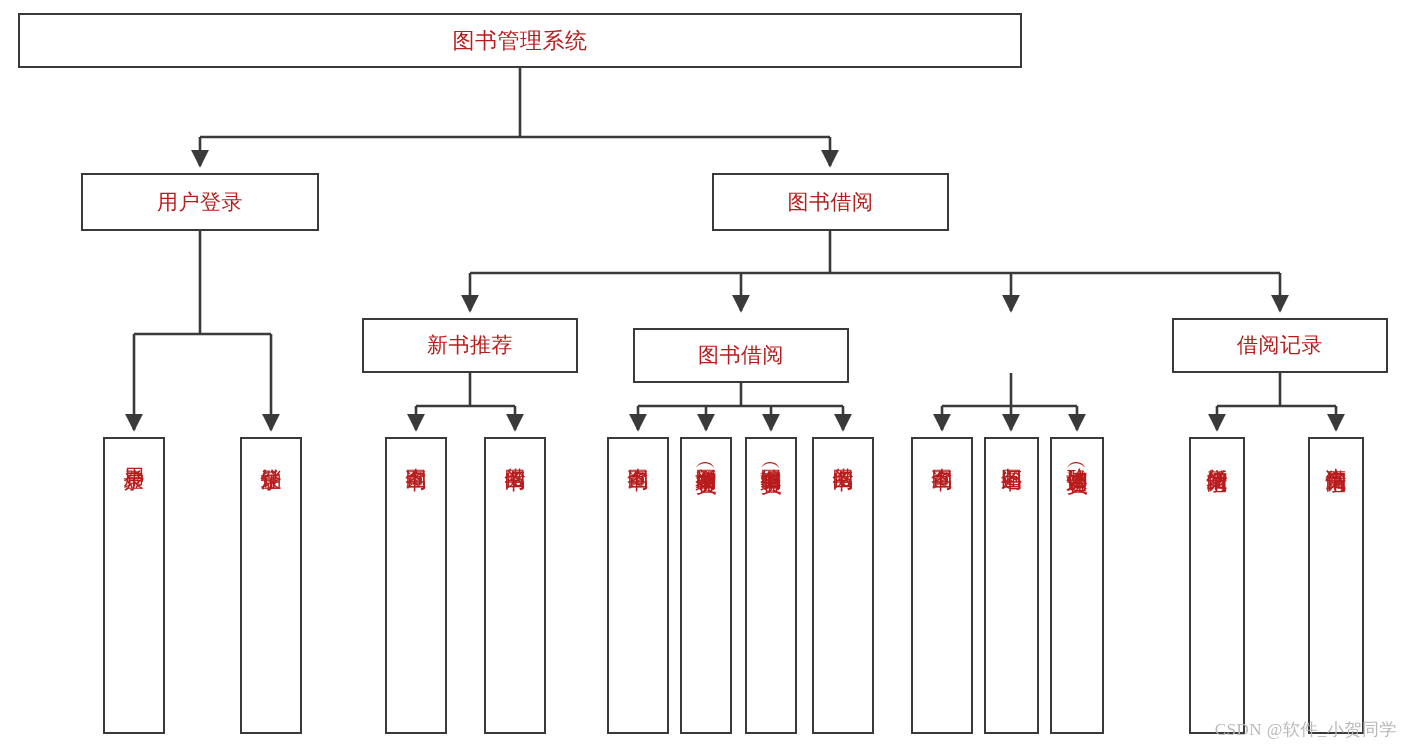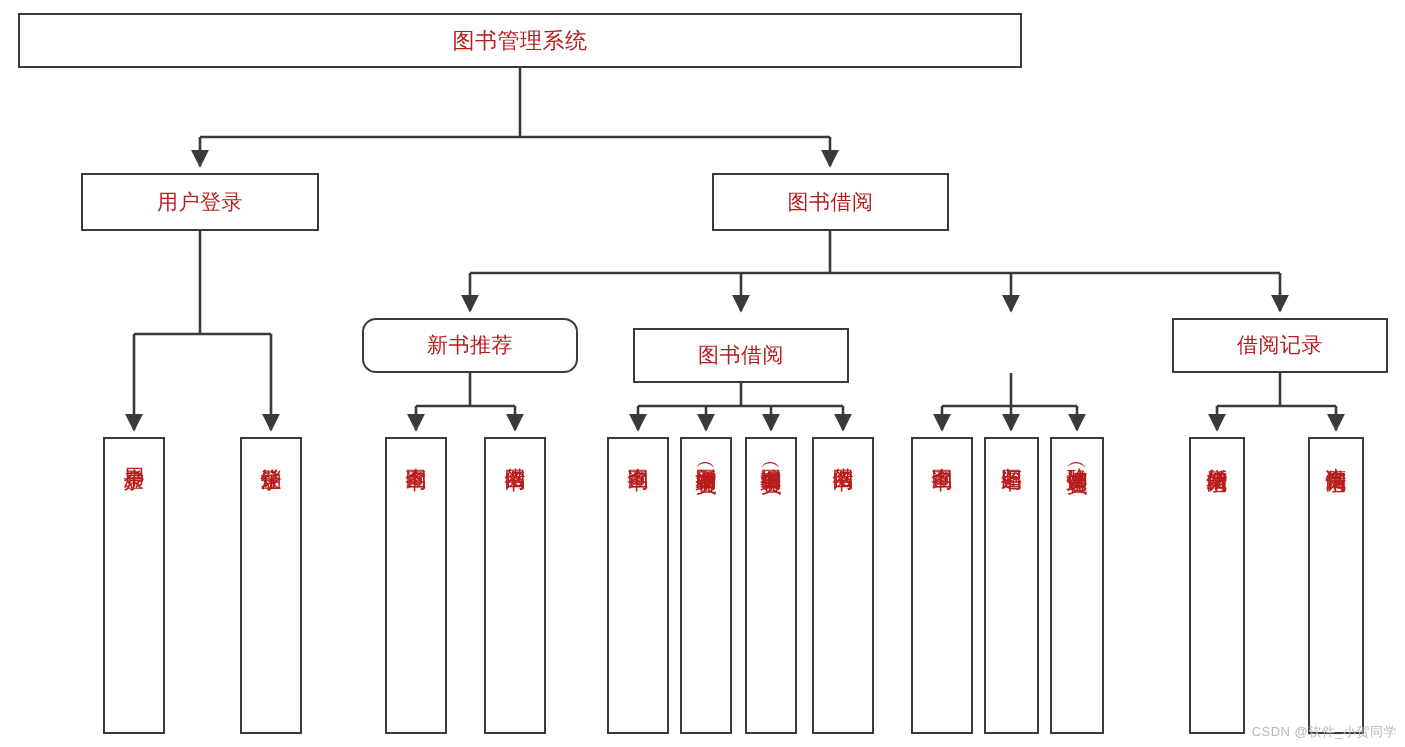--- a/index.html
+++ b/index.html
@@ -55,24 +55,25 @@
     writing-mode: vertical-rl;
     text-orientation: upright;
     font-size: 21px;
     line-height: 1.15;
     letter-spacing: 1px;
   }
   #watermark {
     position: absolute;
     right: 8px;
     bottom: 6px;
-    font-size: 13px;
+    font-size: 17px;
     color: #b9b9b9;
     letter-spacing: 0.5px;
     white-space: nowrap;
+    font-family: Liberation Serif, serif;
   }
 </style>
 </head>
 <body>
 
 <div id="canvas">
 
   <svg id="edges" viewBox="0 0 1405 747" xmlns="http://www.w3.org/2000/svg">
     <defs>
       <marker id="arrow" viewBox="0 0 10 10" refX="9" refY="5" markerWidth="7" markerHeight="7" orient="auto-start-reverse">
@@ -129,21 +130,21 @@
     <span class="lbl">图书管理系统</span>
   </div>
 
   <div class="node horiz" id="node-l2-0" style="left: 81px; top: 173px; width: 238px; height: 58px;">
     <span class="lbl">用户登录</span>
   </div>
   <div class="node horiz" id="node-l2-1" style="left: 712px; top: 173px; width: 237px; height: 58px;">
     <span class="lbl">图书借阅</span>
   </div>
 
-  <div class="node horiz" id="node-l3-0" style="left: 362px; top: 318px; width: 216px; height: 55px; border-radius: 14px;">
+  <div class="node horiz" id="node-l3-0" style="left: 362px; top: 318px; width: 216px; height: 55px;">
     <span class="lbl">新书推荐</span>
   </div>
   <div class="node horiz" id="node-l3-1" style="left: 633px; top: 328px; width: 216px; height: 55px;">
     <span class="lbl">图书借阅</span>
   </div>
   <div class="node horiz" id="node-l3-3" style="left: 1172px; top: 318px; width: 216px; height: 55px;">
     <span class="lbl">借阅记录</span>
   </div>
 
   <div class="node vert" id="node-leaf-0" style="left: 103px; top: 437px; width: 62px; height: 297px;">

